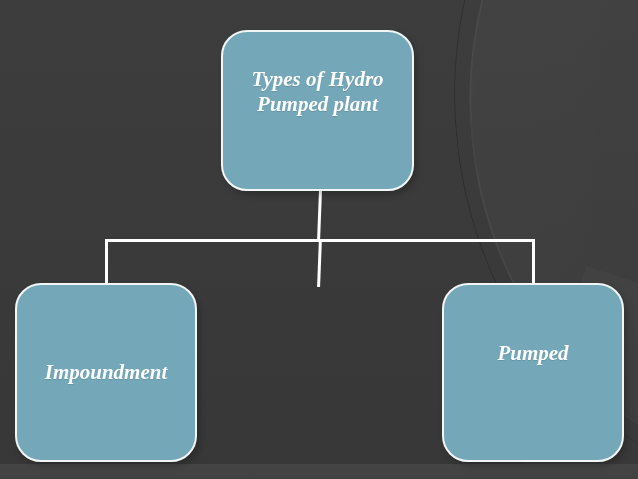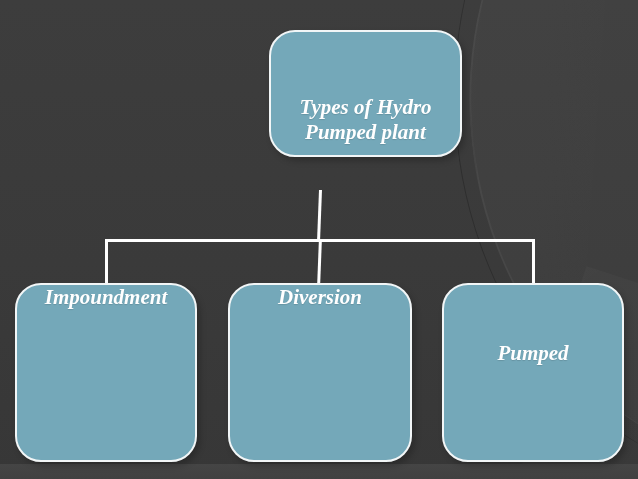--- a/index.html
+++ b/index.html
@@ -101,40 +101,39 @@
   }
 
   
   .node {
     position: absolute;
     box-sizing: border-box;
     background: #74a8b9;
     border: 2px solid #f2f6f7;
     border-radius: 26px;
     display: flex;
-    align-items: flex-start;
+    align-items: center;
     justify-content: center;
     color: #ffffff;
     font-weight: bold;
     font-style: italic;
     text-align: center;
     line-height: 1.18;
     text-shadow: 0 1px 1px rgba(0,0,0,0.12);
     box-shadow: 3px 4px 6px rgba(0,0,0,0.22);
   }
 
   .node-root {
     left: 221px;
     top: 30px;
     width: 193px;
-    height: 127px;
+    height: 161px;
     font-size: 21px;
     align-items: flex-start;
-    padding-top: 63px;
-    margin-left: 48px;
+    padding-top: 35px;
   }
 
   .node-child {
     top: 283px;
     height: 179px;
     font-size: 21px;
   }
   .node-impoundment { left: 15px;  width: 182px; }
   .node-diversion   { left: 228px; width: 184px; }
   .node-pumped      { left: 442px; width: 182px;
@@ -164,23 +163,20 @@
     <div>
       <span class="node-label">Types of Hydro</span>
       <span class="node-label">Pumped plant</span>
     </div>
   </div>
 
   <div class="node node-child node-impoundment">
     <span class="node-label">Impoundment</span>
   </div>
 
-  <div class="node node-child node-diversion">
-    <span class="node-label">Diversion</span>
-  </div>
 
   <div class="node node-child node-pumped">
     <div>
       <span class="node-label">Pumped</span>
     </div>
   </div>
 
 </div>
 
 </body></html>

